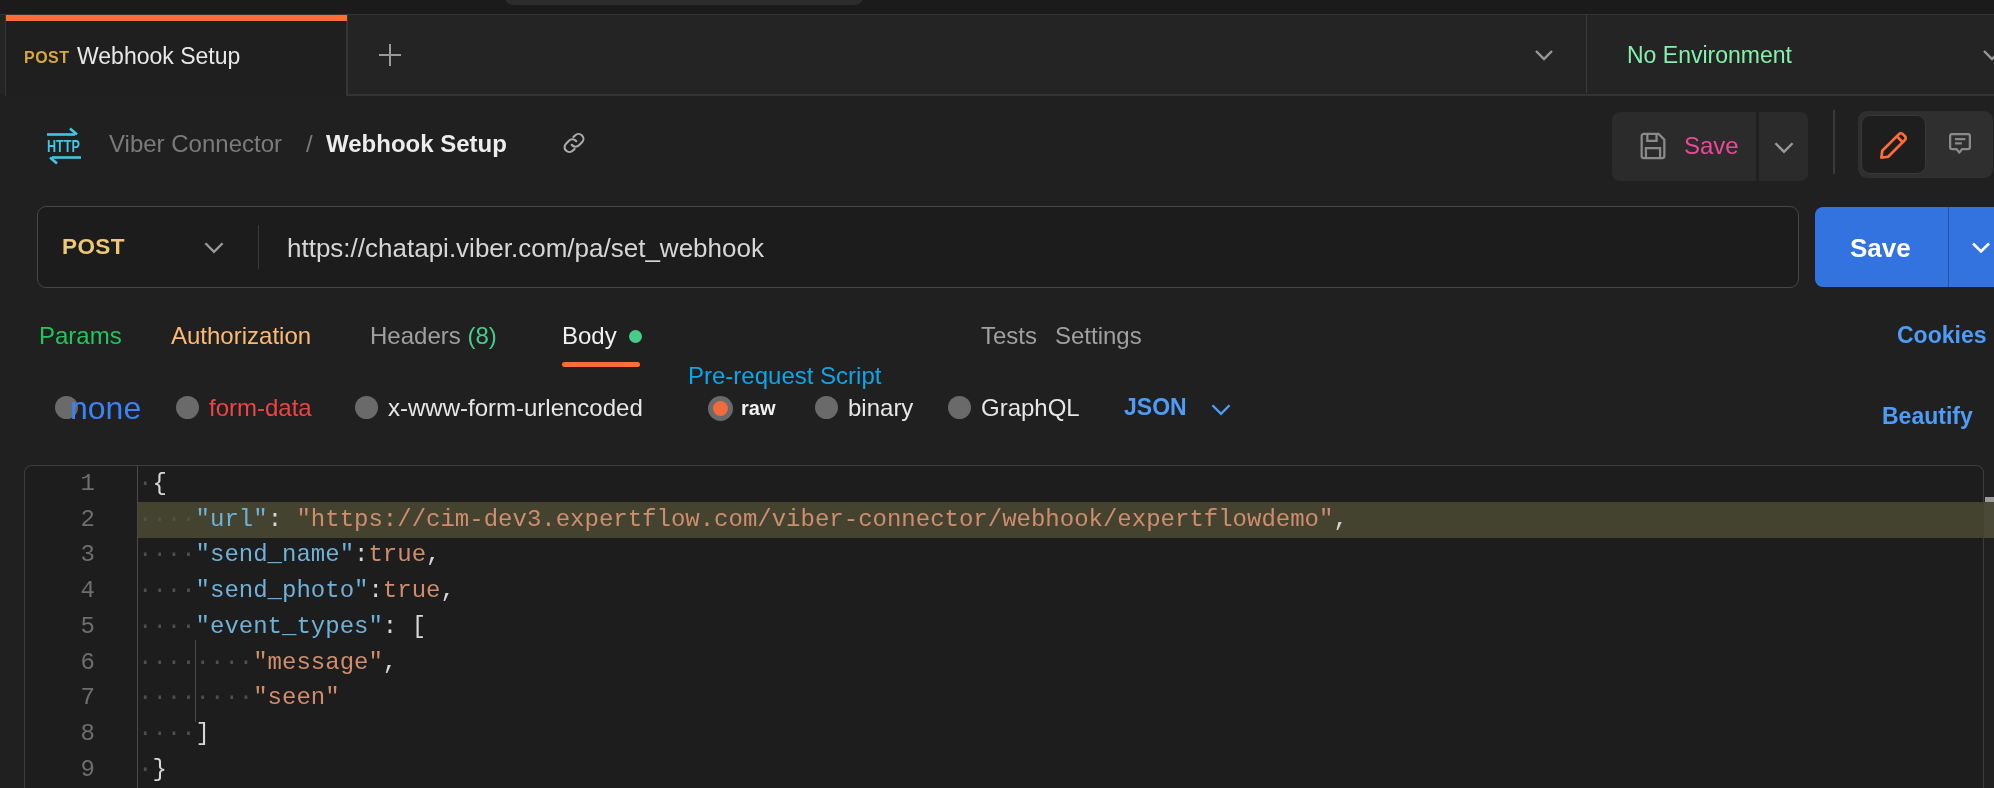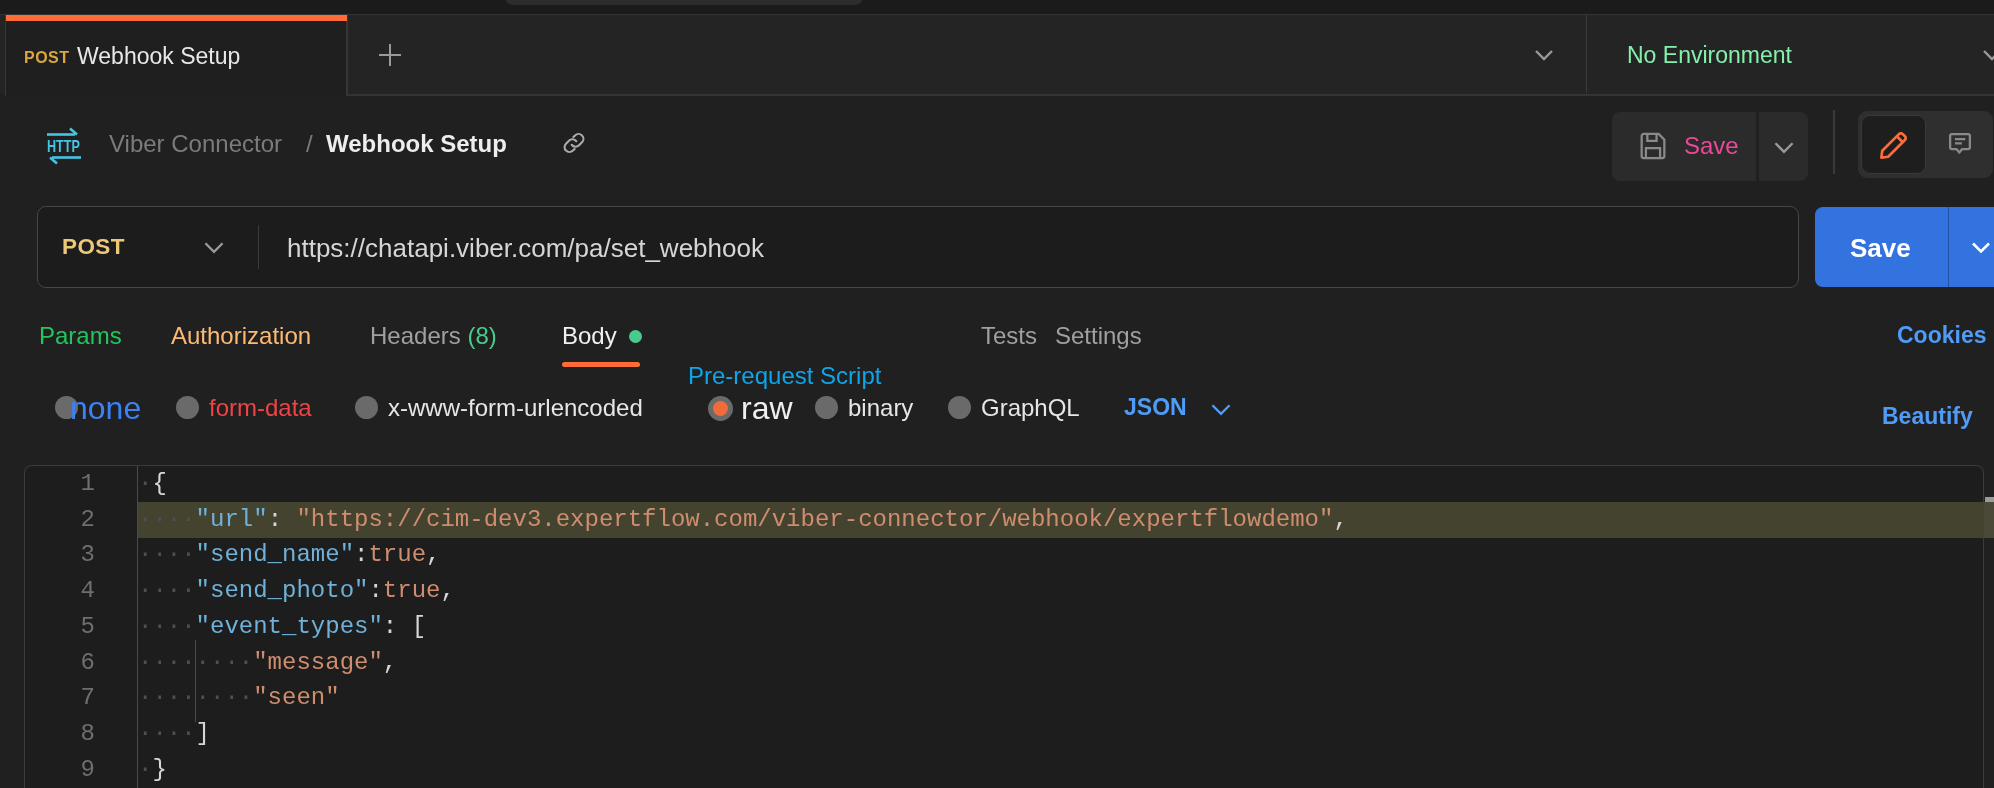--- a/index.html
+++ b/index.html
@@ -115,21 +115,21 @@
 <div class="abs" style="left:1897px;top:324px;font-size:23px;line-height:23px;font-weight:bold;color:#4f9cf8;text-align:center;">Cookies</div>
 
 <div class="abs" style="left:55px;top:396px;width:23px;height:23px;border-radius:50%;background:#6a6a6a;"></div>
 <div class="abs" style="left:70px;top:396px;font-size:32px;line-height:24px;color:#3b82f6;">none</div>
 <div class="abs" style="left:176px;top:396px;width:23px;height:23px;border-radius:50%;background:#6a6a6a;"></div>
 <div class="abs" style="left:209px;top:396px;font-size:24px;line-height:24px;color:#ef4444;">form-data</div>
 <div class="abs" style="left:355px;top:396px;width:23px;height:23px;border-radius:50%;background:#6a6a6a;"></div>
 <div class="abs" style="left:388px;top:396px;font-size:24px;line-height:24px;color:#e6e6e6;">x-www-form-urlencoded</div>
 <div class="abs" style="left:708px;top:396px;width:25px;height:25px;border-radius:50%;background:#6a6a6a;"></div>
 <div class="abs" style="left:713px;top:401px;width:15px;height:15px;border-radius:50%;background:#f26b3a;"></div>
-<div class="abs" style="left:741px;top:396px;font-size:32px;line-height:24px;color:#f0f0f0;">raw</div>
+<div class="abs" style="left:741px;top:396px;font-size:20px;line-height:24px;color:#f0f0f0;font-weight:bold;">raw</div>
 <div class="abs" style="left:815px;top:396px;width:23px;height:23px;border-radius:50%;background:#6a6a6a;"></div>
 <div class="abs" style="left:848px;top:396px;font-size:24px;line-height:24px;color:#e6e6e6;">binary</div>
 <div class="abs" style="left:948px;top:396px;width:23px;height:23px;border-radius:50%;background:#6a6a6a;"></div>
 <div class="abs" style="left:981px;top:396px;font-size:24px;line-height:24px;color:#e6e6e6;">GraphQL</div>
 <div class="abs" style="left:1124px;top:396px;font-size:23px;line-height:23px;font-weight:bold;color:#4f9cf8;">JSON</div>
 <svg class="abs" style="left:1210px;top:402px;" width="22" height="15" viewBox="0 0 20 14">
     <path d="M2 3 L10 11 L18 3" stroke="#4f9cf8" stroke-width="2.2" fill="none"></path>
   </svg>
 <div class="abs" style="left:1882px;top:405px;font-size:23px;line-height:23px;font-weight:bold;color:#4f9cf8;">Beautify</div>
 

